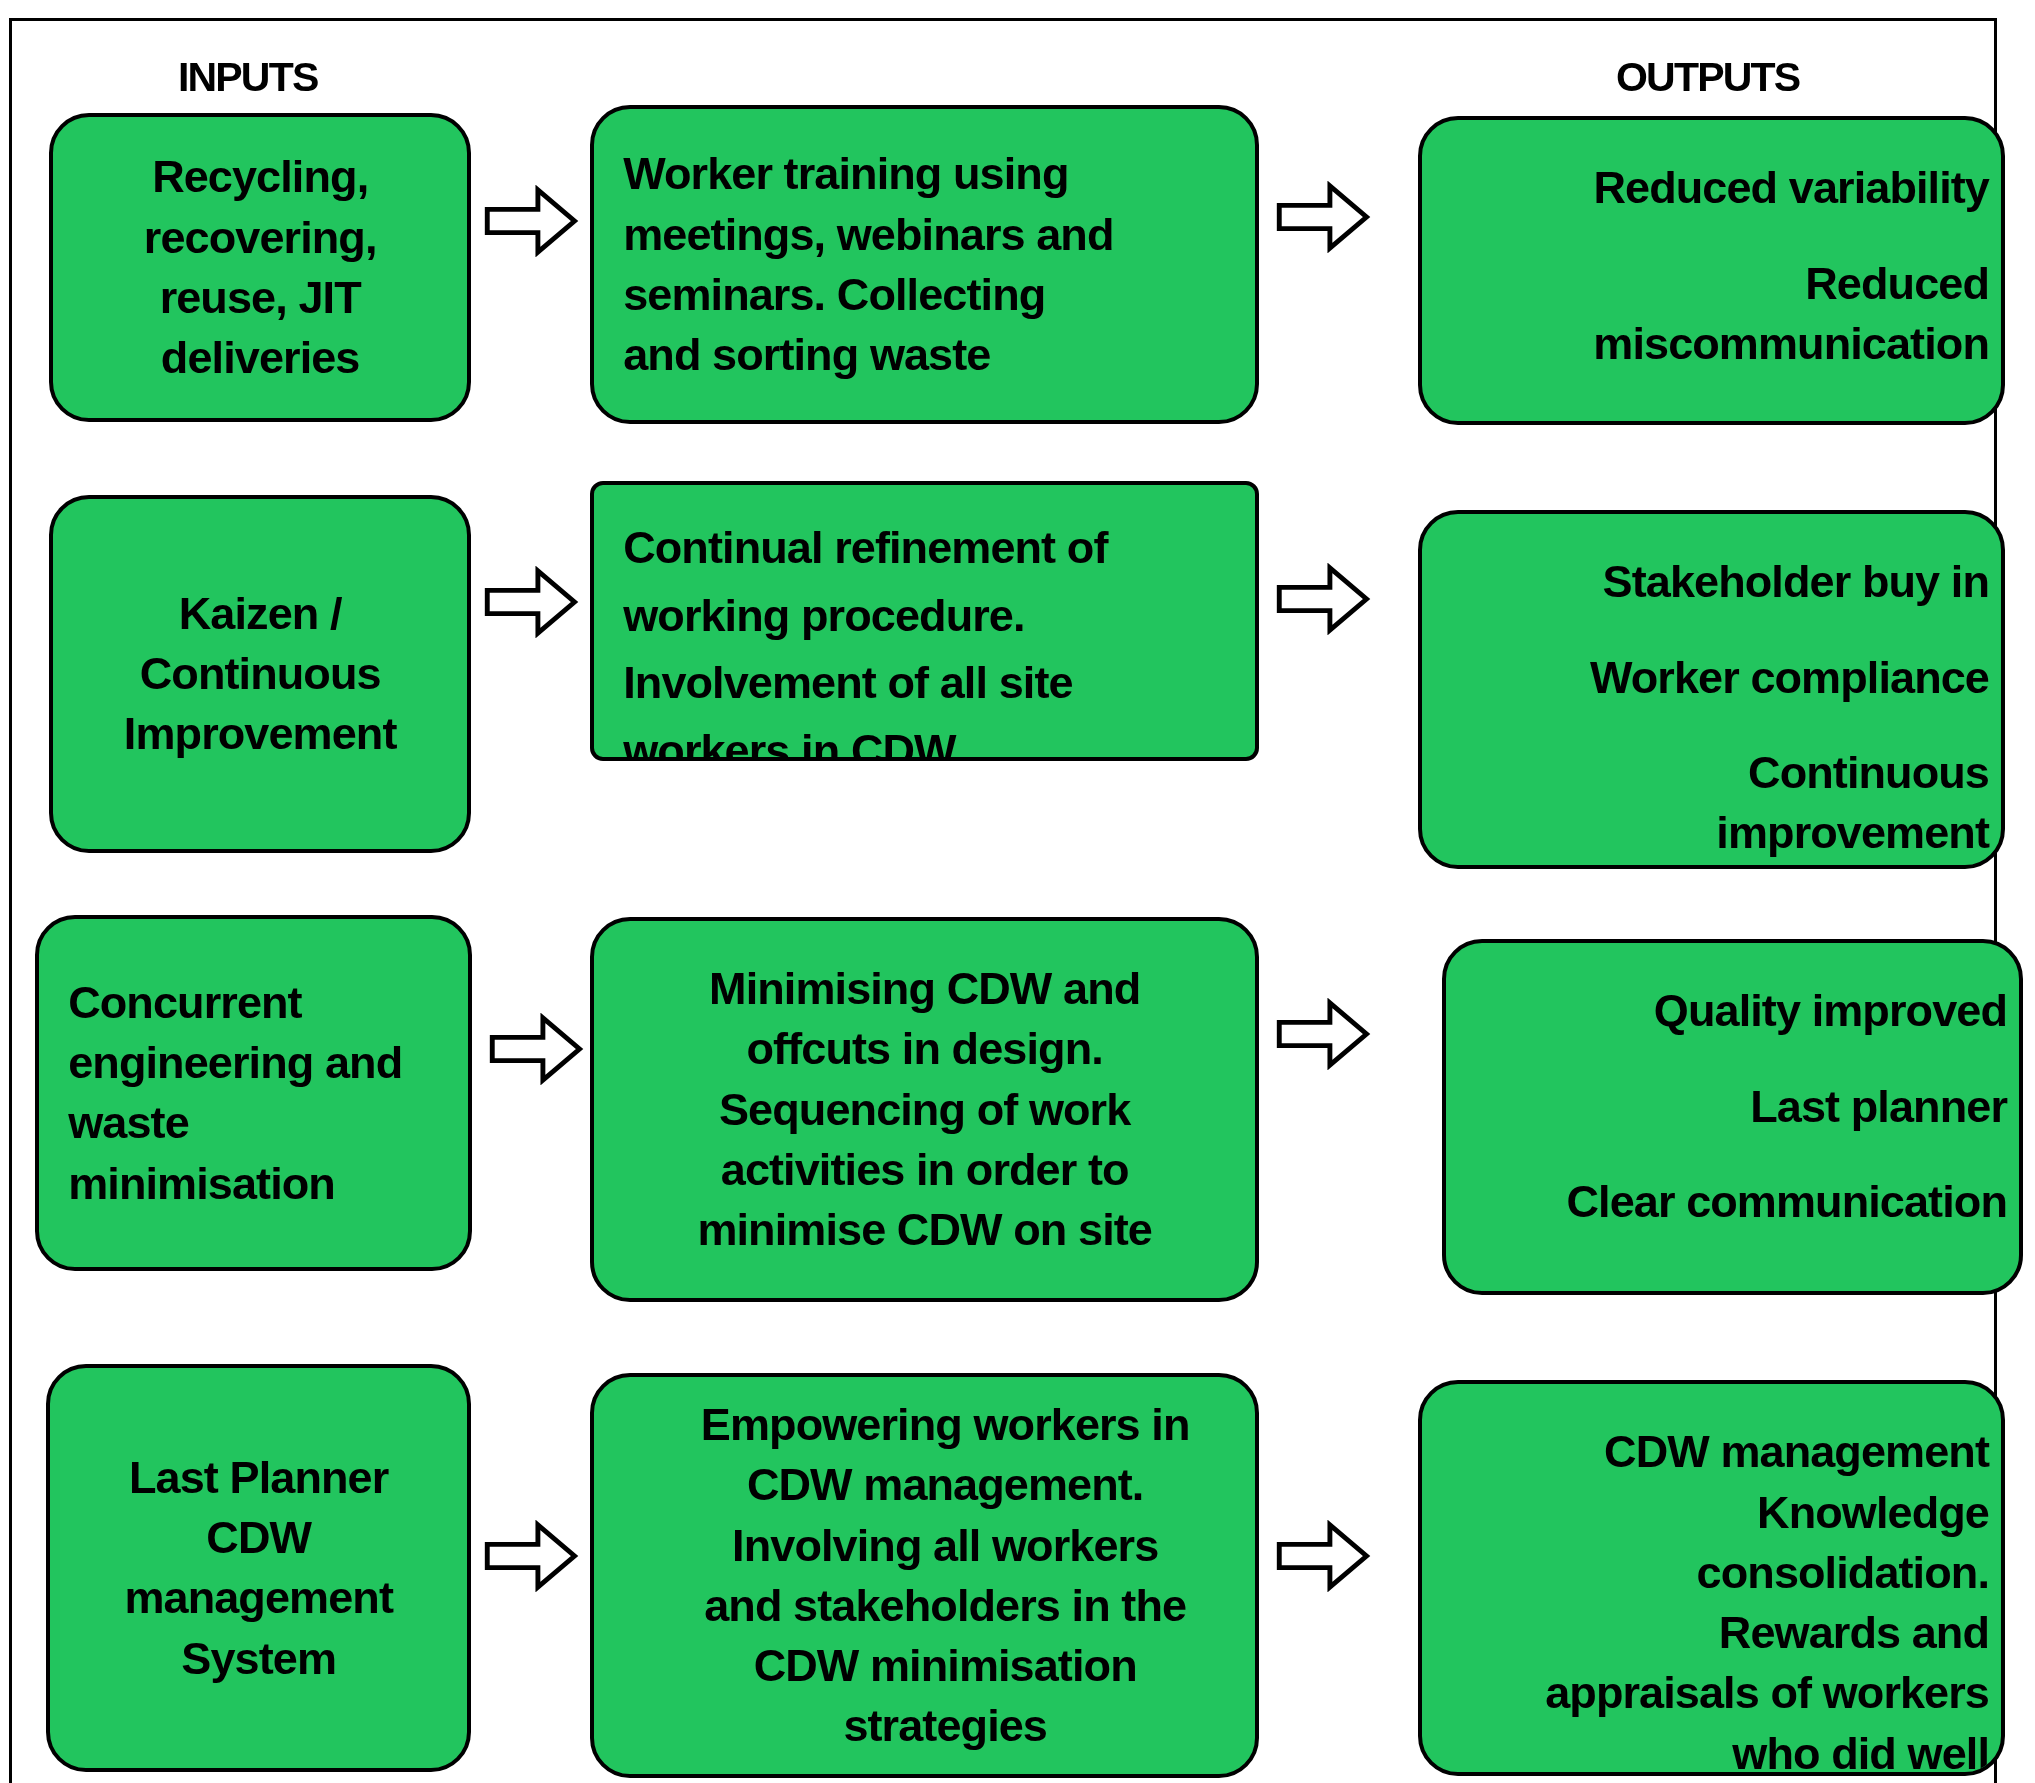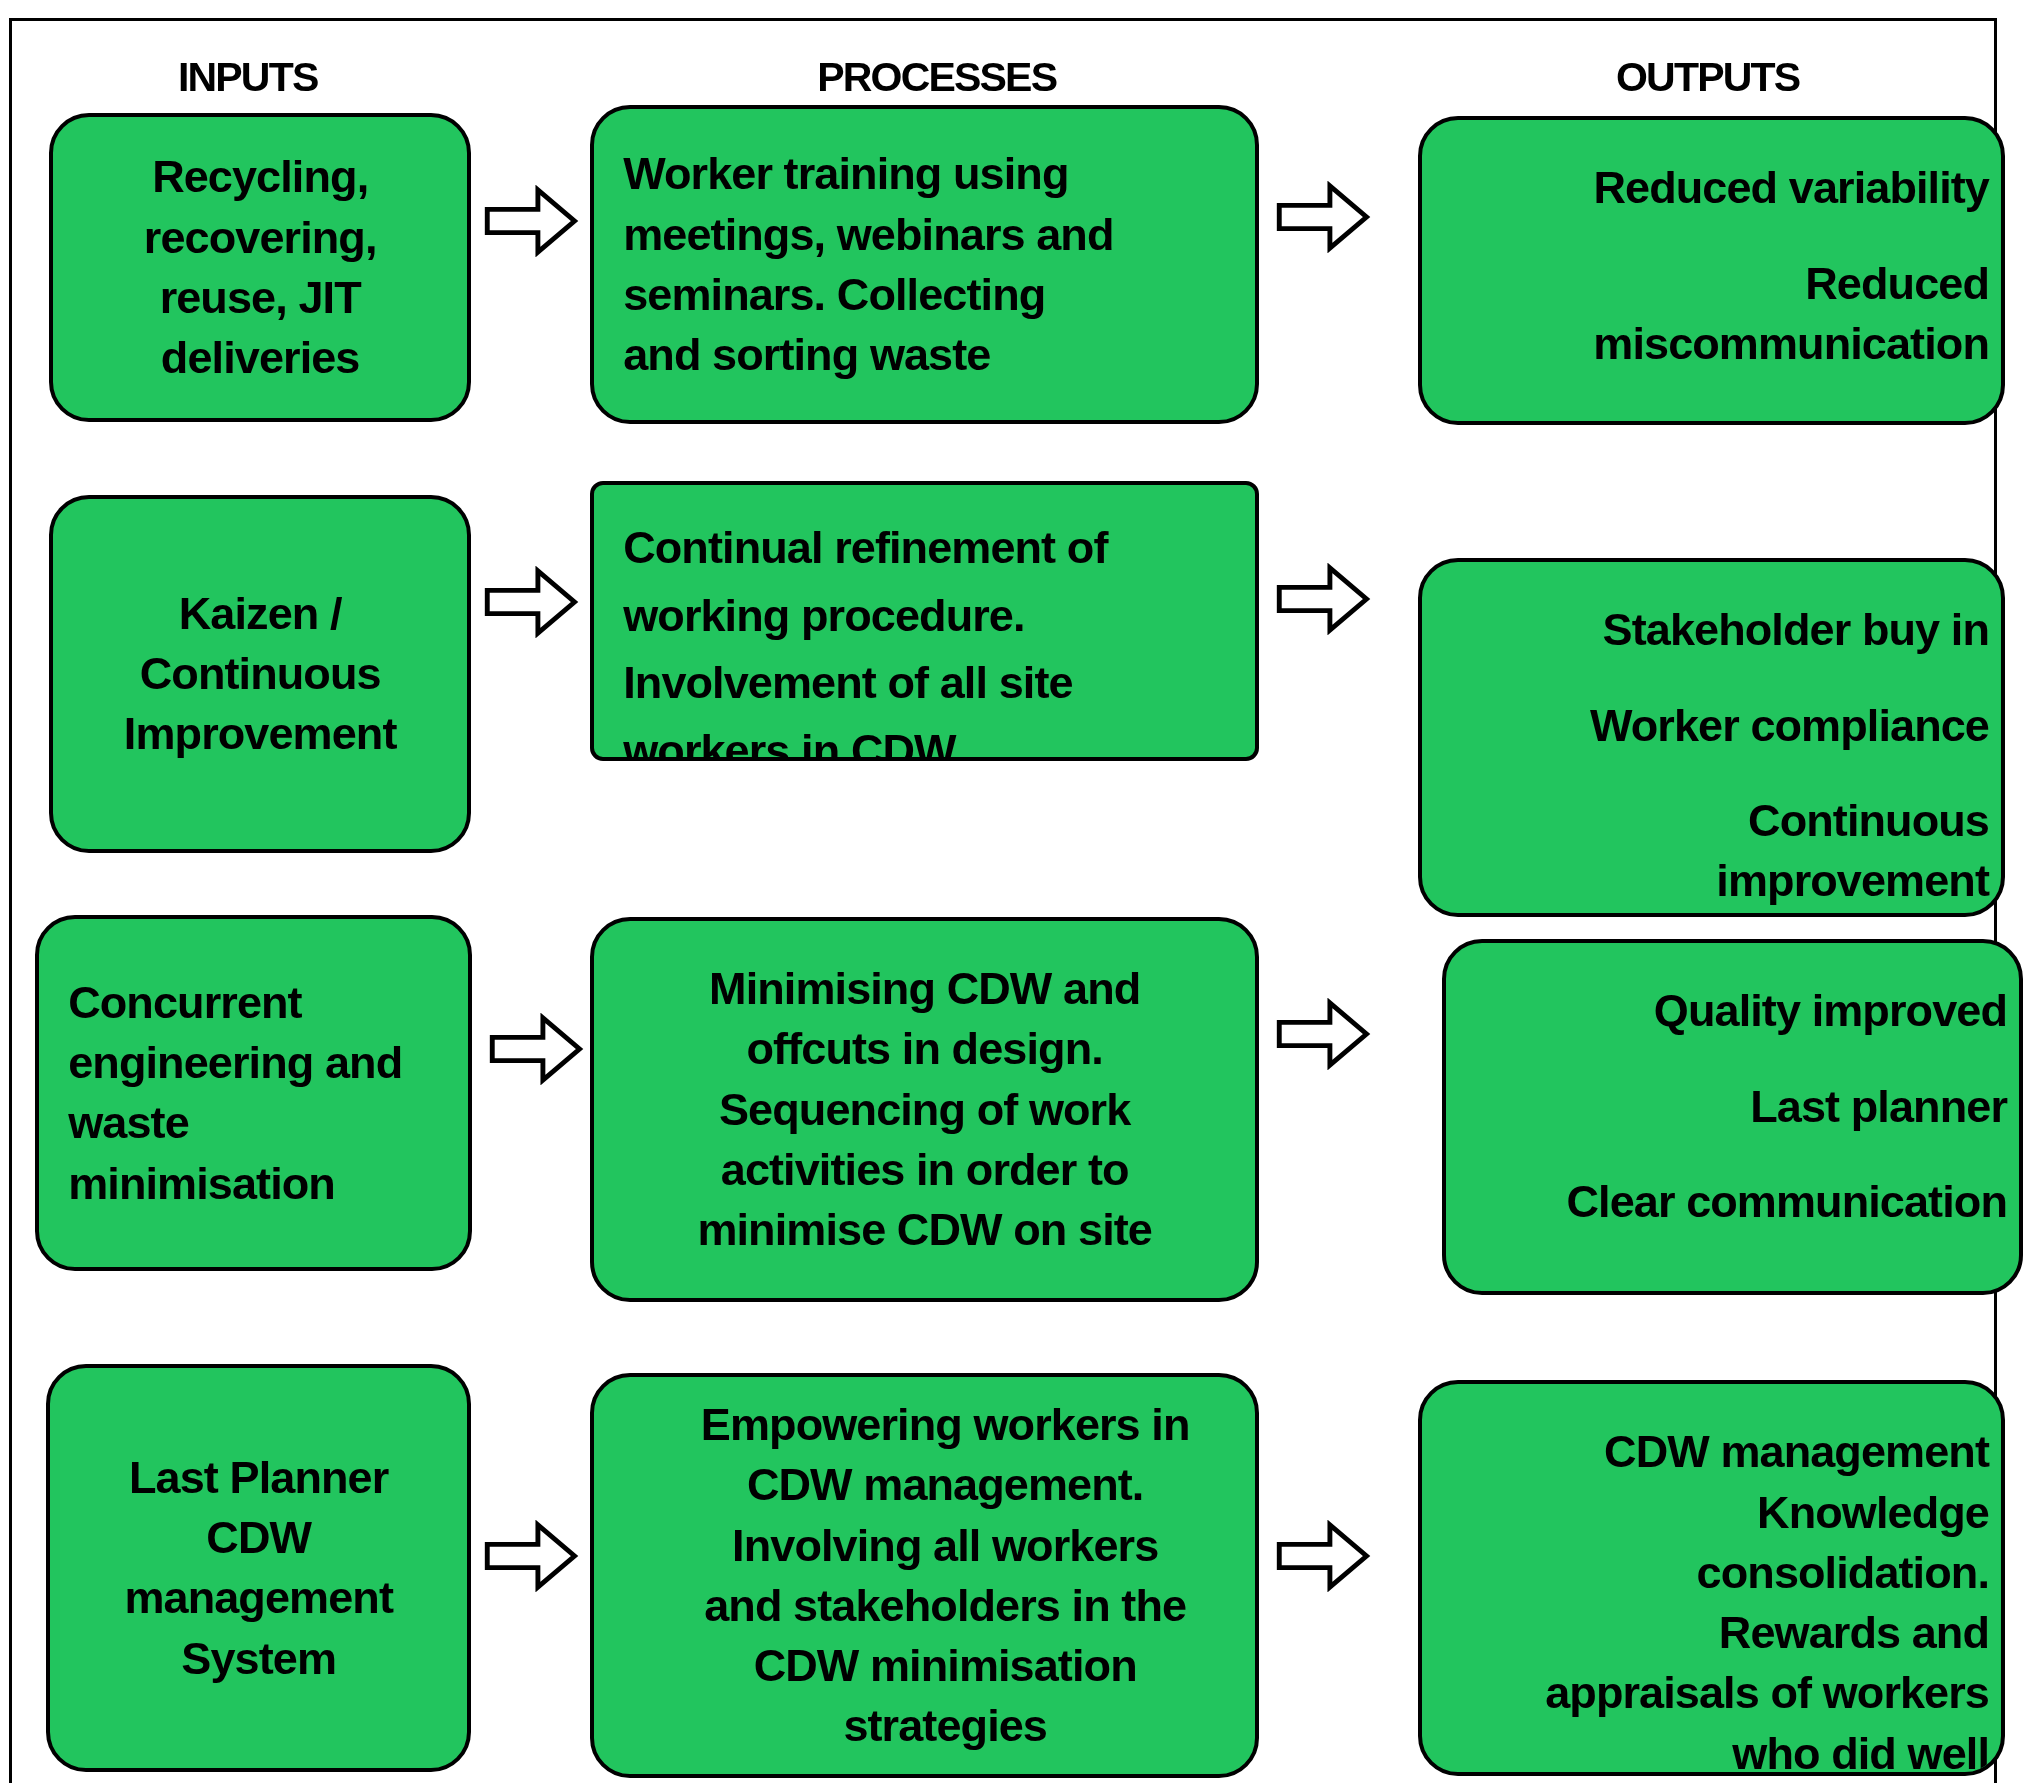--- a/index.html
+++ b/index.html
@@ -69,21 +69,21 @@
   .node.clipper { justify-content: flex-start; padding-top: 29px; }
   .node.clipper .box-text { line-height: 1.5; }
 
   
   .b-r1-in  { left: 37px;   top: 92px;  width: 422px;  height: 309px; }
   .b-r1-pr  { left: 578px;  top: 84px;  width: 669px; height: 319px; }
   .b-r1-ou  { left: 1406px; top: 95px;  width: 587px;  height: 309px; }
 
   .b-r2-in  { left: 37px;   top: 474px;  width: 422px;  height: 358px; }
   .b-r2-pr  { left: 578px;  top: 460px;  width: 669px; height: 280px; border-radius: 13px; }
-  .b-r2-ou  { left: 1406px; top: 489px;  width: 587px;  height: 359px; margin-top: 48px; }
+  .b-r2-ou  { left: 1406px; top: 489px;  width: 587px;  height: 359px; }
 
   .b-r3-in  { left: 23px;   top: 894px; width: 437px;  height: 356px; }
   .b-r3-pr  { left: 578px;  top: 896px; width: 669px; height: 385px; }
   .b-r3-ou  { left: 1406px; top: 918px; width: 581px;  height: 356px; margin-left: 24px; }
 
   .b-r4-in  { left: 34px;   top: 1343px; width: 425px;  height: 408px; }
   .b-r4-pr  { left: 578px;  top: 1352px; width: 669px; height: 405px; padding-left: 41px; }
   .b-r4-ou  { left: 1406px; top: 1359px; width: 587px;  height: 396px; }
 
   .arrow { position: absolute; width: 95px; height: 72px; }
@@ -95,21 +95,20 @@
   .a-r3-2 { left: 1264px; top: 977px; }
   .a-r4-1 { left: 472px;  top: 1499px; }
   .a-r4-2 { left: 1264px; top: 1499px; }
 </style>
 </head>
 <body>
 
 <div class="frame">
 
   <div class="col-header hdr-inputs">INPUTS</div>
-  <div class="col-header hdr-processes">PROCESSES</div>
   <div class="col-header hdr-outputs">OUTPUTS</div>
 
   <div class="node b-r1-in">
     <div class="box-text" data-align="center">Recycling,
 recovering,
 reuse, JIT
 deliveries</div>
   </div>
   <div class="node b-r1-pr">
     <div class="box-text" data-align="left">Worker training using

